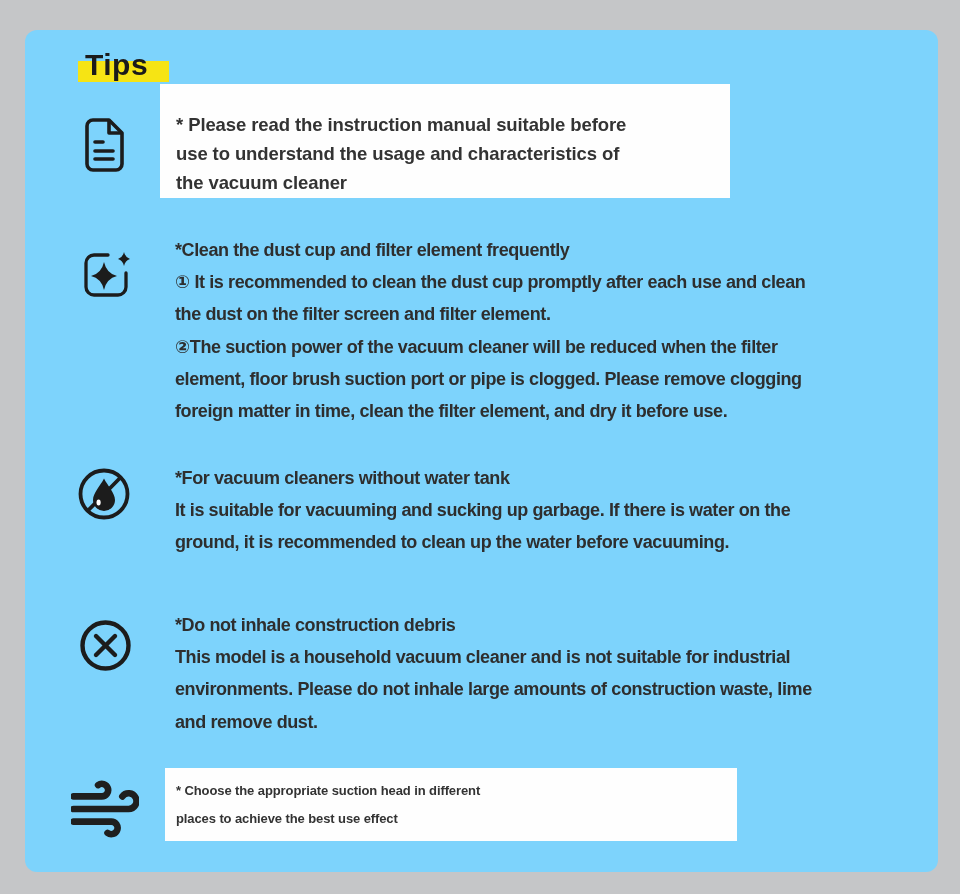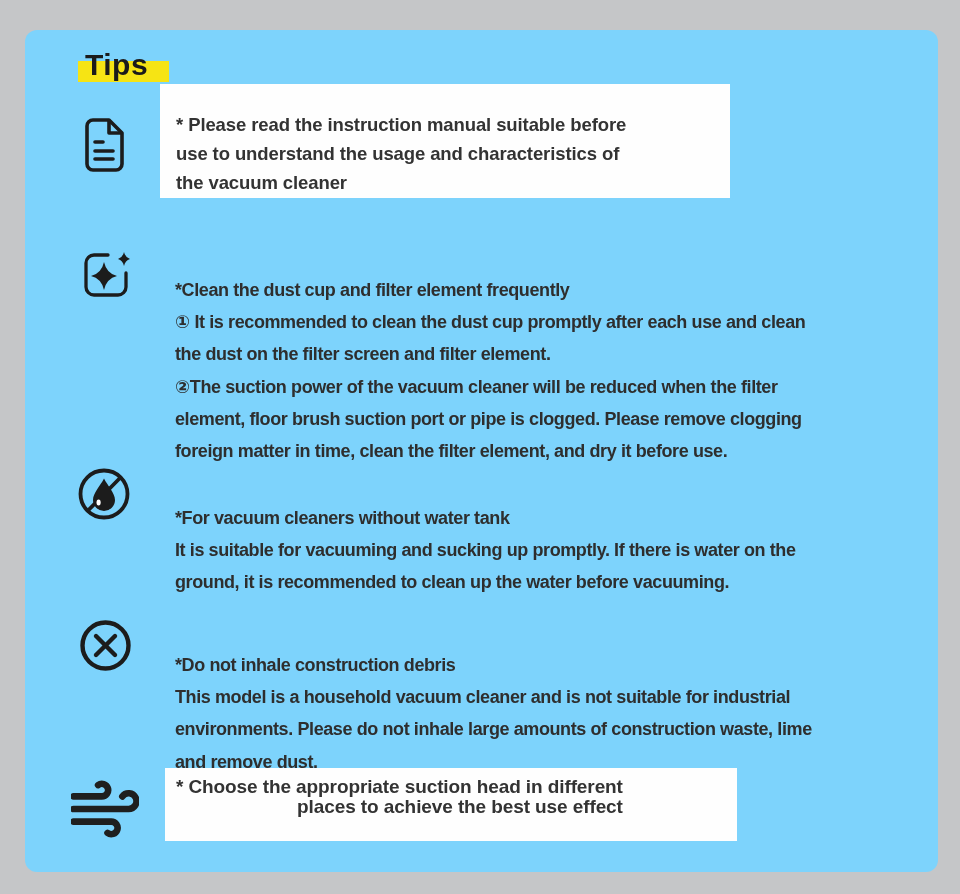--- a/index.html
+++ b/index.html
@@ -51,27 +51,26 @@
   }
   .text-round {            
     font-size: 18.5px;
     letter-spacing: -0.1px;
     color: #333333;
   }
   .text-cond {             
     font-size: 18px;
     letter-spacing: -0.4px;
     line-height: 32.2px;
-    margin-top: 40px;
   }
   .text-read    { left: 151px; top: 80px;  line-height: 29px; }
   .text-clean   { left: 150px; top: 204px; }
   .text-water   { left: 150px; top: 432px; }
   .text-debris  { left: 150px; top: 579px; }
-  .text-suction { left: 151px; top: 747px; line-height: 20px; font-size: 19px; text-align: right; }
+  .text-suction { left: 151px; top: 747px; line-height: 28px; font-size: 13px; }
   .icon { position: absolute; }
   .icon-doc   { left: 55px; top: 86px;  }
   .icon-clean { left: 51px; top: 216px; }
   .icon-water { left: 51px; top: 436px; }
   .icon-x     { left: 53px; top: 588px; }
   .icon-wind  { left: 46px; top: 748px; }
 </style>
 </head>
 <body>
 
@@ -106,21 +105,21 @@
 element, floor brush suction port or pipe is clogged. Please remove clogging
 foreign matter in time, clean the filter element, and dry it before use.</div>
 
   <svg class="icon icon-water" width="56" height="56" viewBox="0 0 56 56" fill="none" stroke="#1c1c1c" stroke-width="3.8" stroke-linecap="round">
     <circle cx="28" cy="28" r="23.5"></circle>
     <line x1="13" y1="43.5" x2="43.5" y2="12.5"></line>
     <path fill="#1c1c1c" stroke="none" d="M28 12.5 C24.5 19.5 17 27 17 34 a11 11 0 0 0 22 0 C39 27 31.5 19.5 28 12.5 Z"></path>
     <ellipse cx="22.6" cy="36.5" rx="2.1" ry="3" fill="#ffffff" stroke="none"></ellipse>
   </svg>
   <div class="tip-text text-cond text-water">*For vacuum cleaners without water tank
-It is suitable for vacuuming and sucking up promptly. If there is water on the
+It is suitable for vacuuming and sucking up garbage. If there is water on the
 ground, it is recommended to clean up the water before vacuuming.</div>
 
   <svg class="icon icon-x" width="55" height="55" viewBox="0 0 55 55" fill="none" stroke="#1c1c1c" stroke-width="4.4" stroke-linecap="round">
     <circle cx="27.5" cy="27.5" r="23"></circle>
     <line x1="18" y1="18" x2="37" y2="37"></line>
     <line x1="37" y1="18" x2="18" y2="37"></line>
   </svg>
   <div class="tip-text text-cond text-debris">*Do not inhale construction debris
 This model is a household vacuum cleaner and is not suitable for industrial
 environments. Please do not inhale large amounts of construction waste, lime

